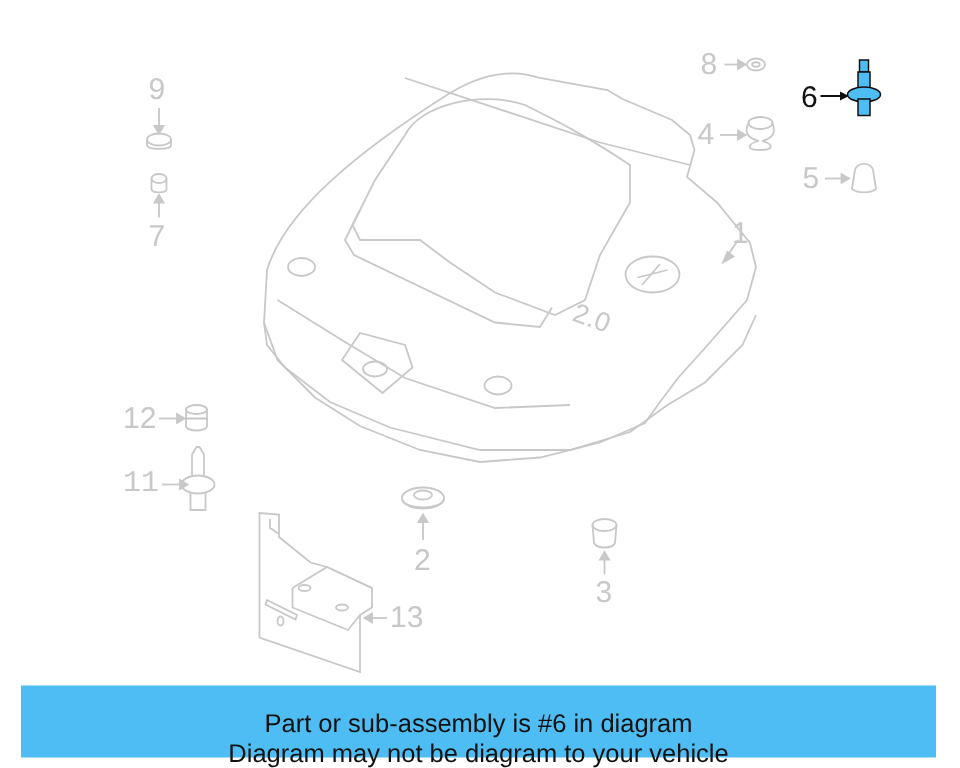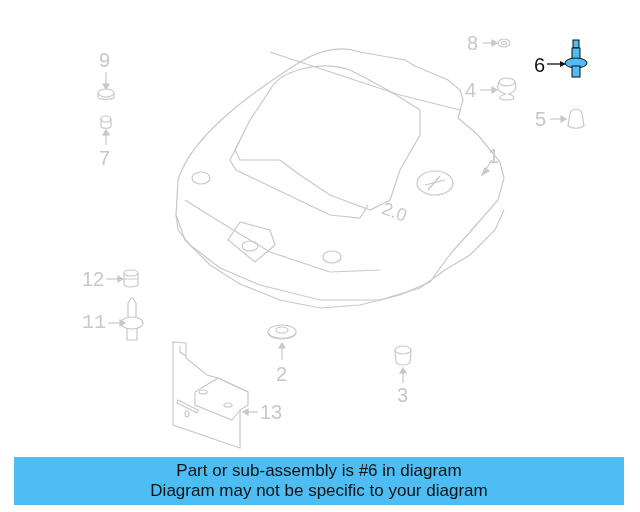--- a/index.html
+++ b/index.html
@@ -1,20 +1,20 @@
 <!DOCTYPE html>
 <html><head>
 <meta charset="utf-8">
 <style>
   html, body { margin:0; padding:0; }
   body { width:640px; height:512px; background:#ffffff; position:relative; overflow:hidden; font-family:"Liberation Sans", sans-serif; }
   #diagram { position:absolute; left:0; top:0; width:640px; height:512px; }
   .callout { position:absolute; font-family:"Liberation Sans", sans-serif; font-size:20px; color:#c8c8c8; line-height:1; }
   .callout.active { color:#111; }
-  #banner { position:absolute; left:14px; top:457px; width:610px; height:48px; background:#4dbdf3; text-align:center; color:#111; font-size:17px; line-height:20px; padding-top:4px; box-sizing:border-box; }
+  #banner { position:absolute; left:14px; top:457px; width:610px; height:48px; background:#4dbdf3; text-align:center; color:#111; font-size:17px; line-height:20px; padding-top:16px; box-sizing:border-box; }
   #banner div { white-space:nowrap; }
 </style>
 </head>
 <body>
 
 <svg id="diagram" viewBox="0 0 640 512" xmlns="http://www.w3.org/2000/svg">
   <g fill="none" stroke="#c8c8c8" stroke-width="1.2">
 
     <g>
       <path d="M178,180 C190,140 240,100 300,62 C320,50 340,45 360,52 L405,60 L415,66 L448,80 L460,90 L463,100 L458,118 L478,135 L500,162 L504,178 L498,200 L470,232 L452,252 L440,268 L430,282 L400,295 L360,305 L320,308 L280,300 L240,284 L210,265 L185,240 L176,215 Z"></path>
@@ -130,14 +130,14 @@
 <span class="callout" style="left:99px;top:148px;">7</span>
 <span class="callout" style="left:467px;top:33px;">8</span>
 <span class="callout" style="left:99px;top:50px;">9</span>
 <span class="callout" style="left:260px;top:402px;">13</span>
 <span class="callout" style="left:82px;top:313px;font-family:Liberation Mono, monospace;">11</span>
 <span class="callout" style="left:82px;top:269px;">12</span>
 <span class="callout" style="left:382px;top:203px;font-size:18px;transform:rotate(20deg);">2.0</span>
 
 <div id="banner">
   <div>Part or sub-assembly is #6 in diagram</div>
-  <div>Diagram may not be specific to your diagram</div>
+  <div>Diagram may not be diagram to your vehicle</div>
 </div>
 
 </body></html>

